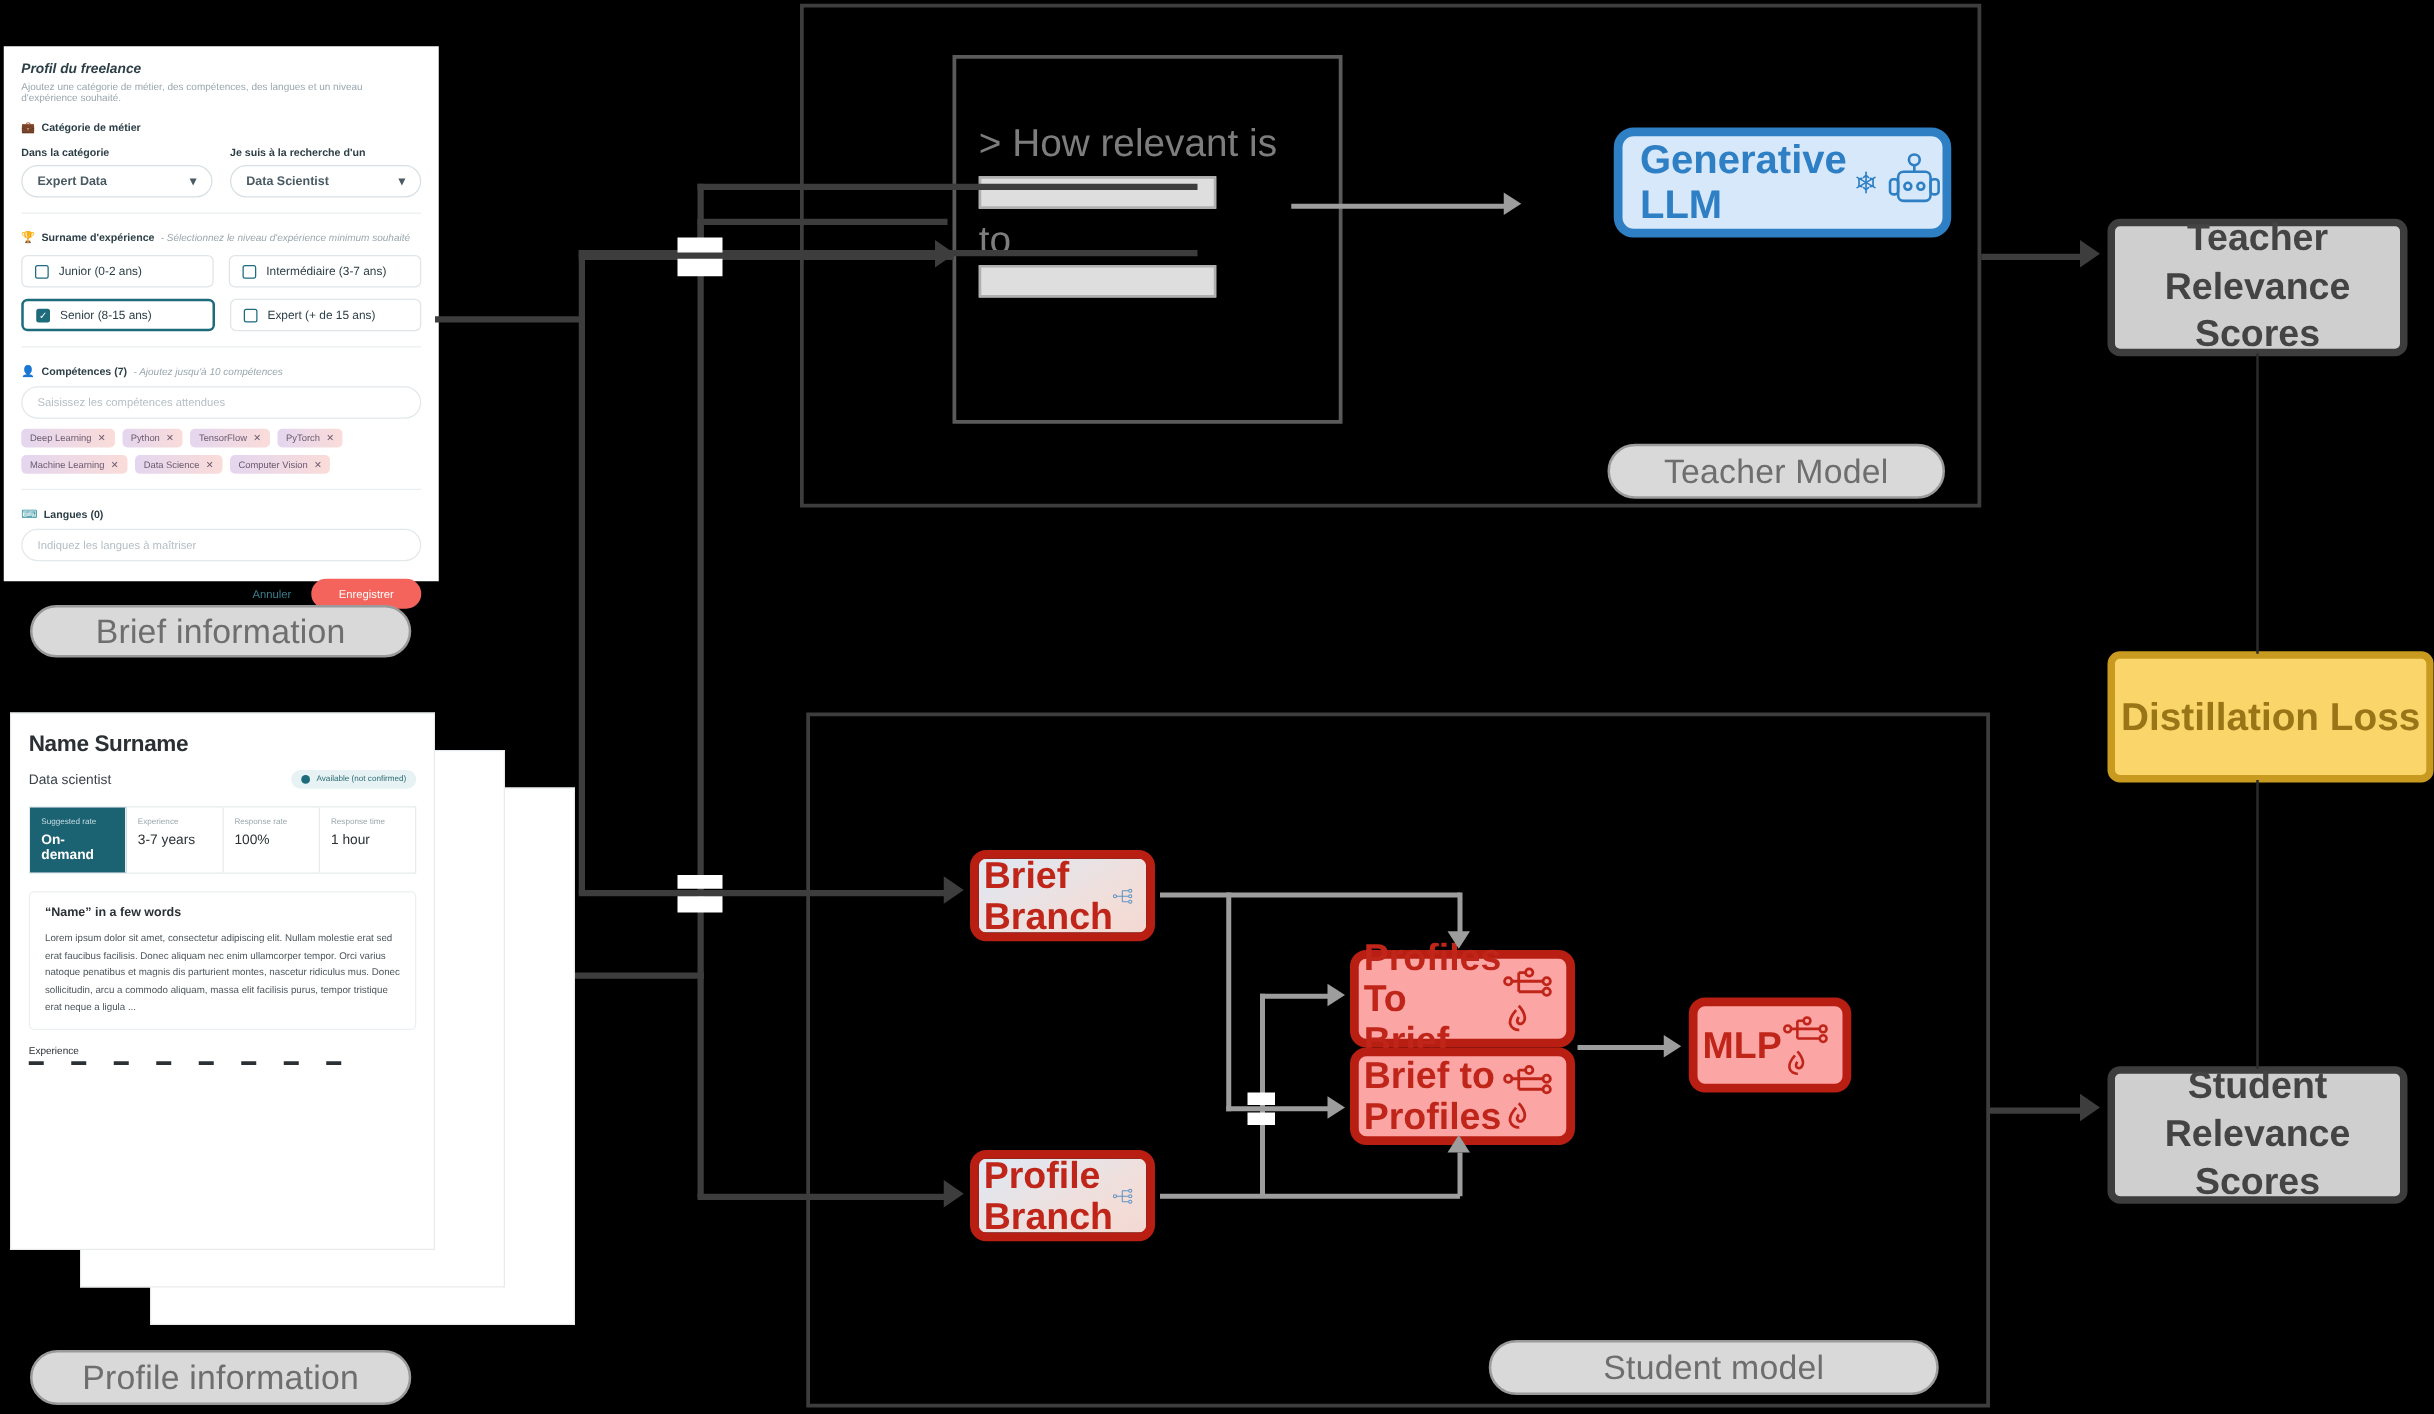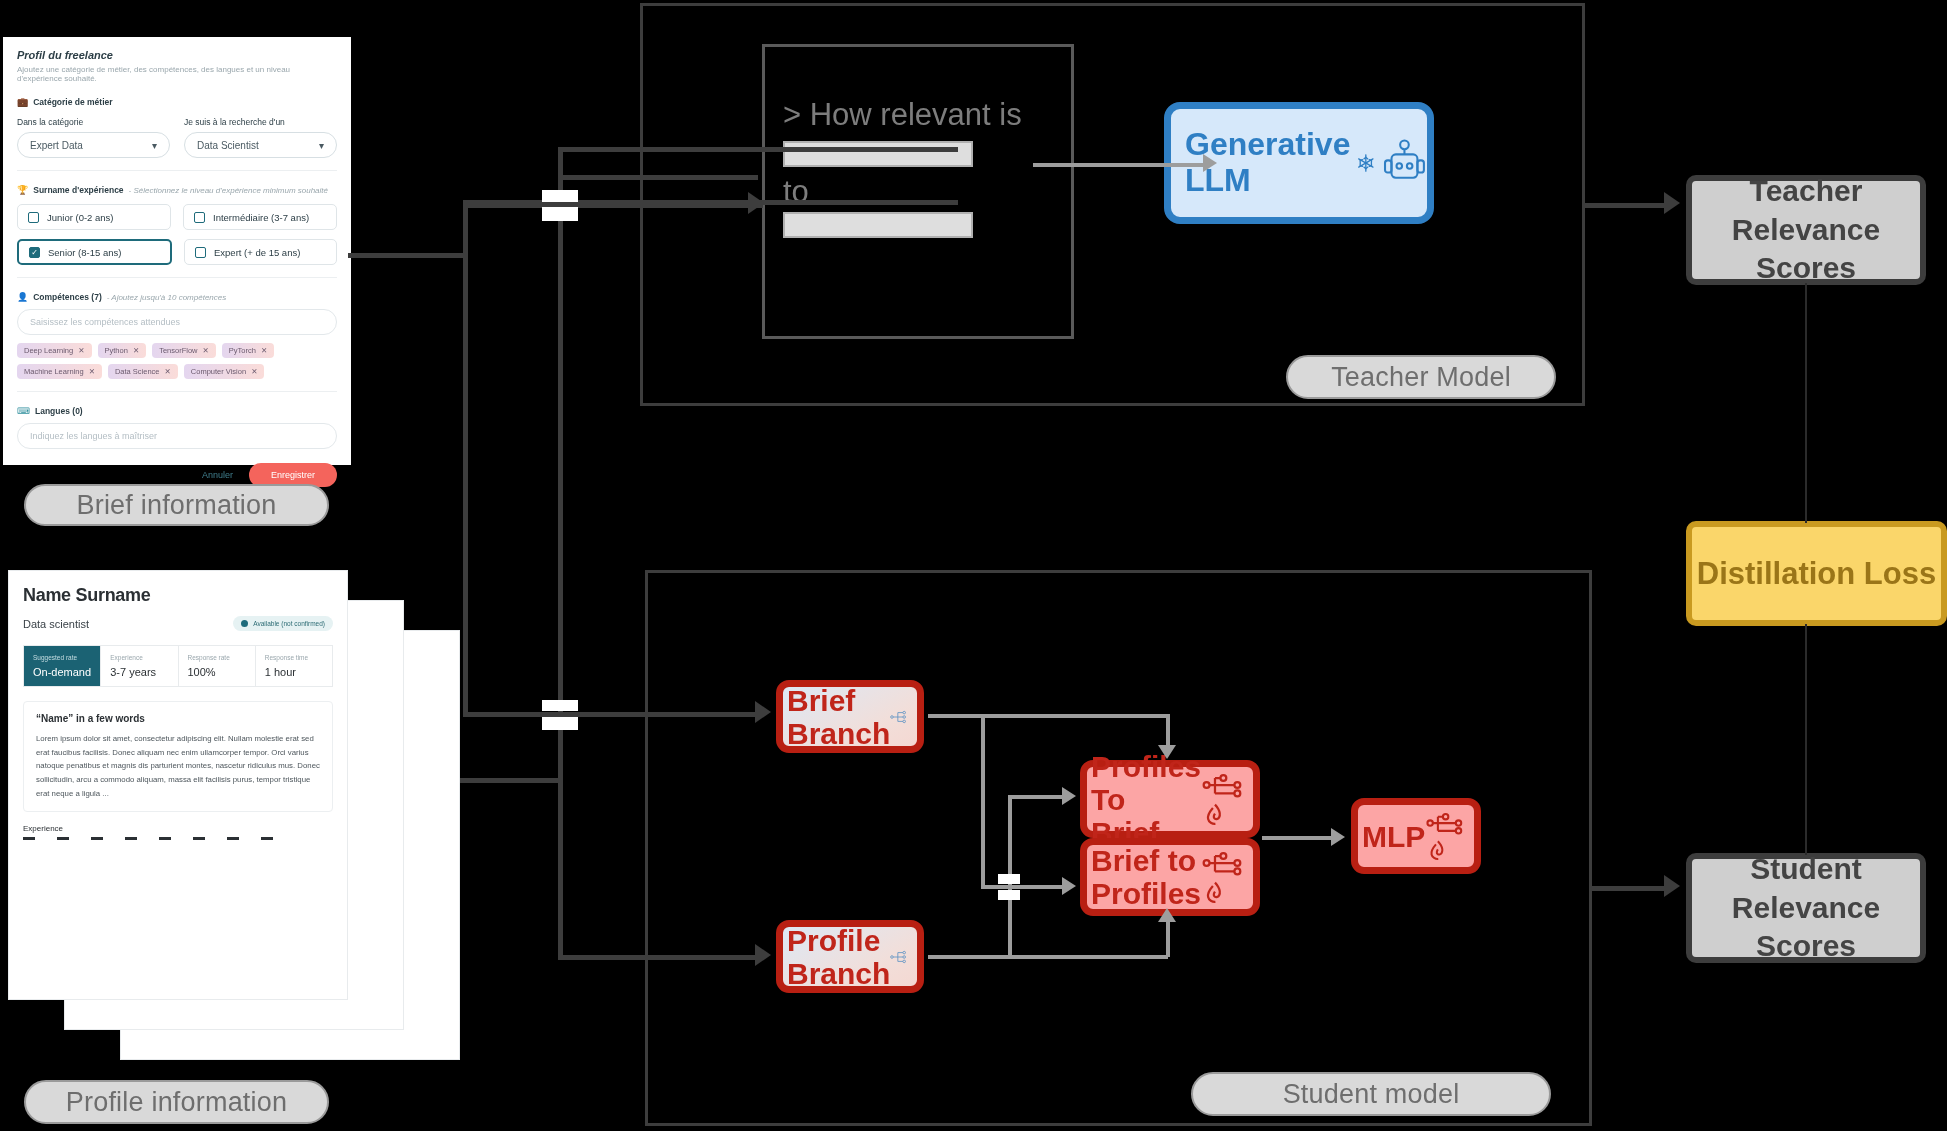--- a/index.html
+++ b/index.html
@@ -83,21 +83,21 @@
   .f-select {
     height: 26px; border: 1px solid #d7dfe3; border-radius: 14px;
     display: flex; align-items: center; justify-content: space-between;
     padding: 0 12px; font-size: 10px; color: #4a5a62; margin-top: 5px;
   }
   .f-input {
     height: 26px; border: 1px solid #e3e8eb; border-radius: 14px;
     display: flex; align-items: center; padding: 0 12px;
     font-size: 9px; color: #b4bec4; margin-top: 7px;
   }
-  .f-col2 { display: flex; gap: 14px; }
+  .f-col2 { display: flex; gap: 14px; font-weight: bold; }
   .f-col2 > div { flex: 1; }
   .f-checks { display: flex; gap: 12px; margin-top: 9px; }
   .f-check {
     flex: 1; height: 26px; border: 1px solid #dfe5e8; border-radius: 5px;
     display: flex; align-items: center; gap: 8px; padding: 0 10px;
     font-size: 9.5px; color: #2c3e46;
   }
   .f-check.on { border: 2px solid #1e6b7b; }
   .cbox { width: 11px; height: 11px; border: 1.5px solid #1e6b7b; border-radius: 2px; }
   .cbox.on { background: #1e6b7b; color: #fff; font-size: 8px;
@@ -129,21 +129,21 @@
              border-radius: 10px; padding: 4px 8px; display: flex;
              align-items: center; gap: 5px; }
   .dot { width: 7px; height: 7px; border-radius: 50%; background: #1e6b7b; }
   .p-stats { display: flex; margin-top: 14px; border: 1px solid #e8ebed; }
   .p-st { flex: 1; padding: 8px 9px; border-right: 1px solid #e8ebed; }
   .p-st:last-child { border-right: none; }
   .p-st.hl { background: #1b6273; }
   .p-st-l { font-size: 6.5px; color: #9aa7ad; }
   .p-st.hl .p-st-l { color: #c5dde2; }
   .p-st-v { font-size: 11px; color: #2b3034; margin-top: 5px; }
-  .p-st.hl .p-st-v { color: #fff; }
+  .p-st.hl .p-st-v { color: #fff; font-weight: bold; }
   .p-panel { border: 1px solid #eceff1; border-radius: 4px; margin-top: 14px; padding: 11px 12px; }
   .p-h { font-size: 10px; font-weight: bold; color: #2b3034; }
   .p-skills { display: flex; gap: 8px; margin-top: 9px; }
   .p-skill { background: #e9f3f4; color: #2c6b74; font-size: 6.5px;
              border-radius: 4px; padding: 5px 8px; }
   .p-body { font-size: 7.8px; color: #4d565c; line-height: 1.75; margin-top: 8px; }
   .p-exp { font-size: 8px; color: #2b3034; }
   .p-dashes { display: flex; gap: 22px; margin-top: 4px; }
   .p-dash { width: 12px; height: 3px; background: #2b3034; }
 </style>
@@ -355,21 +355,21 @@
 
 <div class="abs group-box" style="left:640px; top:3px; width:945px; height:403px;"></div>
 
 <div class="abs prompt-box" style="left:762px; top:44px; width:312px; height:295px;">
   <div class="prompt-text abs" style="left:18px; top:50px;">&gt; How relevant is</div>
   <div class="prompt-slot abs" style="left:18px; top:94px; width:190px; height:26px;"></div>
   <div class="prompt-text abs" style="left:18px; top:127px;">to</div>
   <div class="prompt-slot abs" style="left:18px; top:165px; width:190px; height:26px;"></div>
 </div>
 
-<div class="abs llm-box" style="left:1164px; top:102px; width:270px; height:122px;">
+<div class="abs llm-box" style="left:1291px; top:102px; width:270px; height:88px;">
   <div class="llm-text">
     <div>Generative</div>
     <div>LLM</div>
   </div>
   <svg width="42" height="56" viewBox="0 0 24 24" fill="none" stroke="#2f7fc4" stroke-width="1.6" stroke-linecap="round">
     <line x1="12" y1="2" x2="12" y2="22"></line>
       <line x1="3.3" y1="7" x2="20.7" y2="17"></line>
     <line x1="3.3" y1="17" x2="20.7" y2="7"></line>
     <path d="M12 5 L9.6 7 M12 5 L14.4 7 M12 19 L9.6 17 M12 19 L14.4 17"></path>
     <path d="M5 8.7 L5.2 11.6 M5 8.7 L7.8 8 M19 15.3 L18.8 12.4 M19 15.3 L16.2 16"></path>

